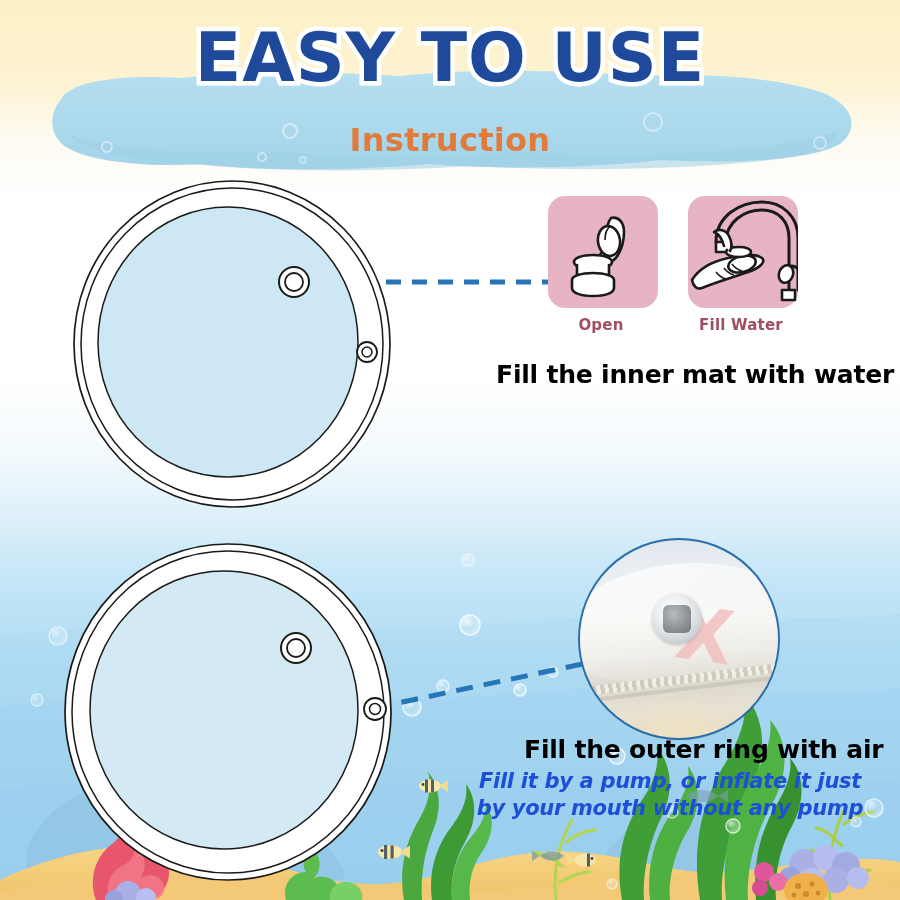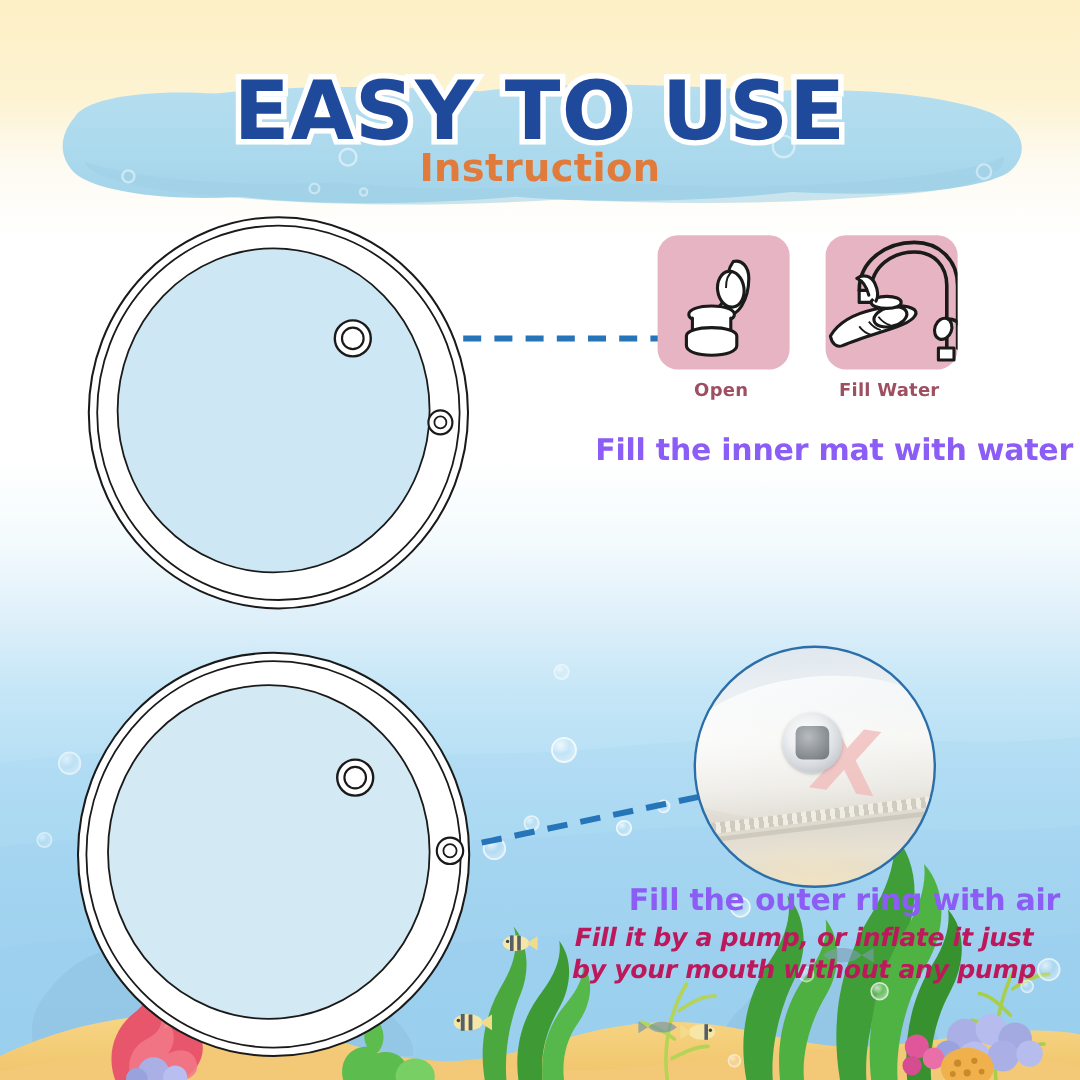--- a/index.html
+++ b/index.html
@@ -37,21 +37,20 @@
     display:inline-block;
     font-family:"DejaVu Sans", sans-serif;
     font-weight:700;
     font-size:68px;
     letter-spacing:1px;
     color:#1f4a9c;
     -webkit-text-stroke:9px #ffffff;
     paint-order:stroke fill;
     text-shadow:0 0 0 #fff;
     line-height:1.05;
-    margin-top:36px;
   }
   .sub-title{
     position:absolute;left:0;top:121px;width:900px;text-align:center;
     font-family:"DejaVu Sans", sans-serif;
     font-weight:700;
     font-size:32px;
     color:#e07b3c;
     letter-spacing:0.3px;
   }
 
@@ -71,34 +70,34 @@
     letter-spacing:0.2px;
   }
   .card-label.l1{left:-2px;}
   .card-label.l2{left:138px;}
 
   
   .step-head{
     position:absolute;
     font-family:"DejaVu Sans", sans-serif;
     font-weight:700;
-    color:#8b5cf6;
+    color:#000000;
     font-size:25px;
     letter-spacing:-0.2px;
     white-space:nowrap;
   }
   .step-head.s1{left:496px;top:360px;}
   .step-head.s2{left:524px;top:735px;text-align:right;}
   .step-note{
     position:absolute;left:450px;top:768px;width:440px;
     text-align:center;
     font-family:"DejaVu Sans", sans-serif;
     font-style:italic;font-weight:700;
     font-size:21px;line-height:27px;
-    color:#be185d;
+    color:#1d4ed8;
     letter-spacing:-0.3px;
   }
 
   
   .photo-circle{
     position:absolute;left:578px;top:538px;width:198px;height:198px;
     border-radius:50%;
     border:2px solid #2b6ea8;
     overflow:hidden;
     background:

